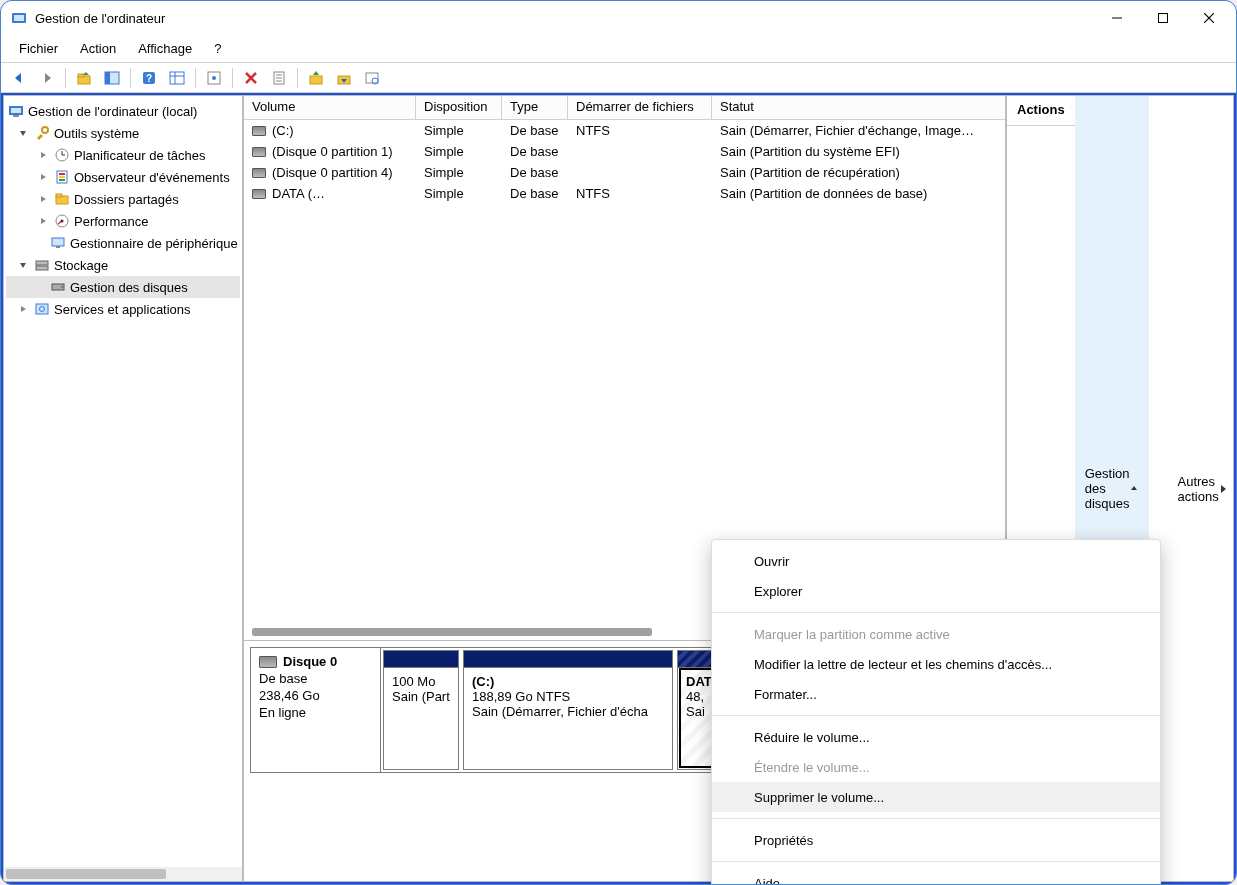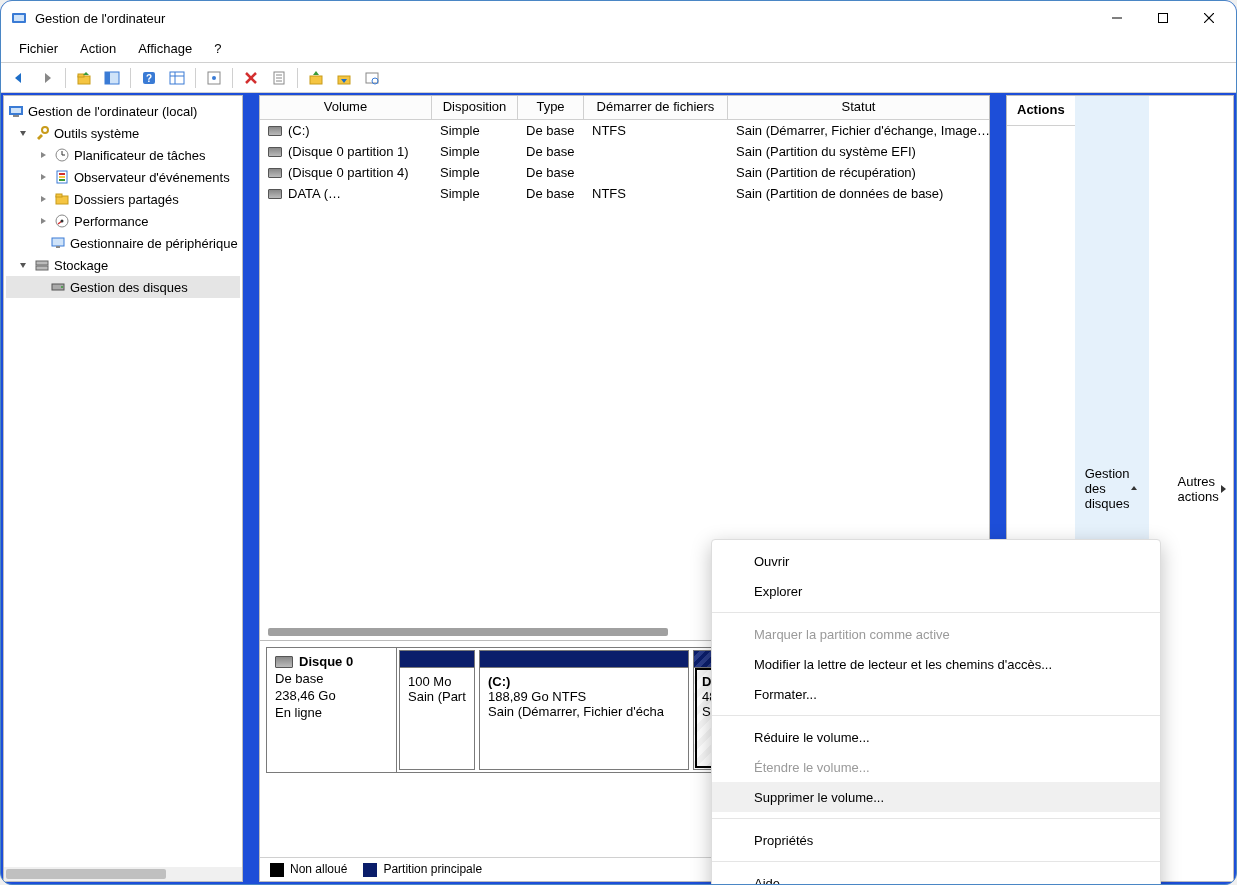--- a/index.html
+++ b/index.html
@@ -70,21 +70,21 @@
     display: flex; align-items: center; justify-content: center;
     border-radius: 2px;
   }
   .tool-sep { width: 1px; height: 20px; background: #d0d0d0; margin: 0 2px; }
 
   .content {
     flex: 1;
     display: flex;
     min-height: 0;
     padding: 2px;
-    gap: 16px;
+    gap: 0;
   }
   .panel {
     border: 1px solid #bcbcbc;
     background: #ffffff;
     display: flex;
     flex-direction: column;
     min-height: 0;
   }
   .tree-panel {
     width: 240px;
@@ -149,21 +149,20 @@
     border-bottom: 1px solid #d0d0d0;
     background: #fcfcfc;
     flex-shrink: 0;
   }
   .hcell {
     border-right: 1px solid #d0d0d0;
     padding: 3px 8px;
     color: #000;
     overflow: hidden;
     white-space: nowrap;
-    text-align: center;
   }
   .rows {
     flex: 1;
     overflow: hidden;
     white-space: nowrap;
   }
   .row {
     display: flex;
     height: 21px;
     align-items: center;
@@ -194,21 +193,21 @@
     height: 8px;
     width: 400px;
     background: #a0a0a0;
     border-radius: 2px;
   }
 
   .disks-area {
     height: 240px;
     flex-shrink: 0;
     display: flex;
-    flex-direction: column;
+    flex-direction: row;
     overflow: hidden;
   }
   .disk-row {
     display: flex;
     margin: 6px;
     border: 1px solid #7a7a7a;
     height: 126px;
   }
   .disk-info {
     width: 130px;
@@ -557,20 +556,34 @@
           <span class="tree-label">Stockage</span>
         </div>
         <div class="tree-row selected" style="padding-left:44px">
           <span class="tree-icon">
               <svg width="16" height="16">
                 <rect x="2" y="5" width="12" height="6" fill="#aaa" stroke="#555"></rect>
                 <circle cx="12" cy="8" r="1" fill="#3a9b3a"></circle>
               </svg>
             </span>
           <span class="tree-label">Gestion des disques</span>
+        </div>
+        <div class="tree-row" style="padding-left:10px">
+          <span class="tree-toggle">
+              <svg width="10" height="10">
+                <path d="M3 2 L8 5 L3 8 Z" fill="#888"></path>
+              </svg>
+            </span>
+          <span class="tree-icon">
+              <svg width="16" height="16">
+                <rect x="2" y="3" width="12" height="10" fill="#cfe3f9" stroke="#3a7bd5"></rect>
+                <circle cx="8" cy="8" r="2.5" fill="none" stroke="#3a7bd5"></circle>
+              </svg>
+            </span>
+          <span class="tree-label">Services et applications</span>
         </div>
       </div>
       <div class="hscroll-track">
         <div class="hscroll-thumb" style="width:160px"></div>
       </div>
     </div>
 
     <div class="panel main-panel">
       <div class="volumes-area">
         <div class="headers">

